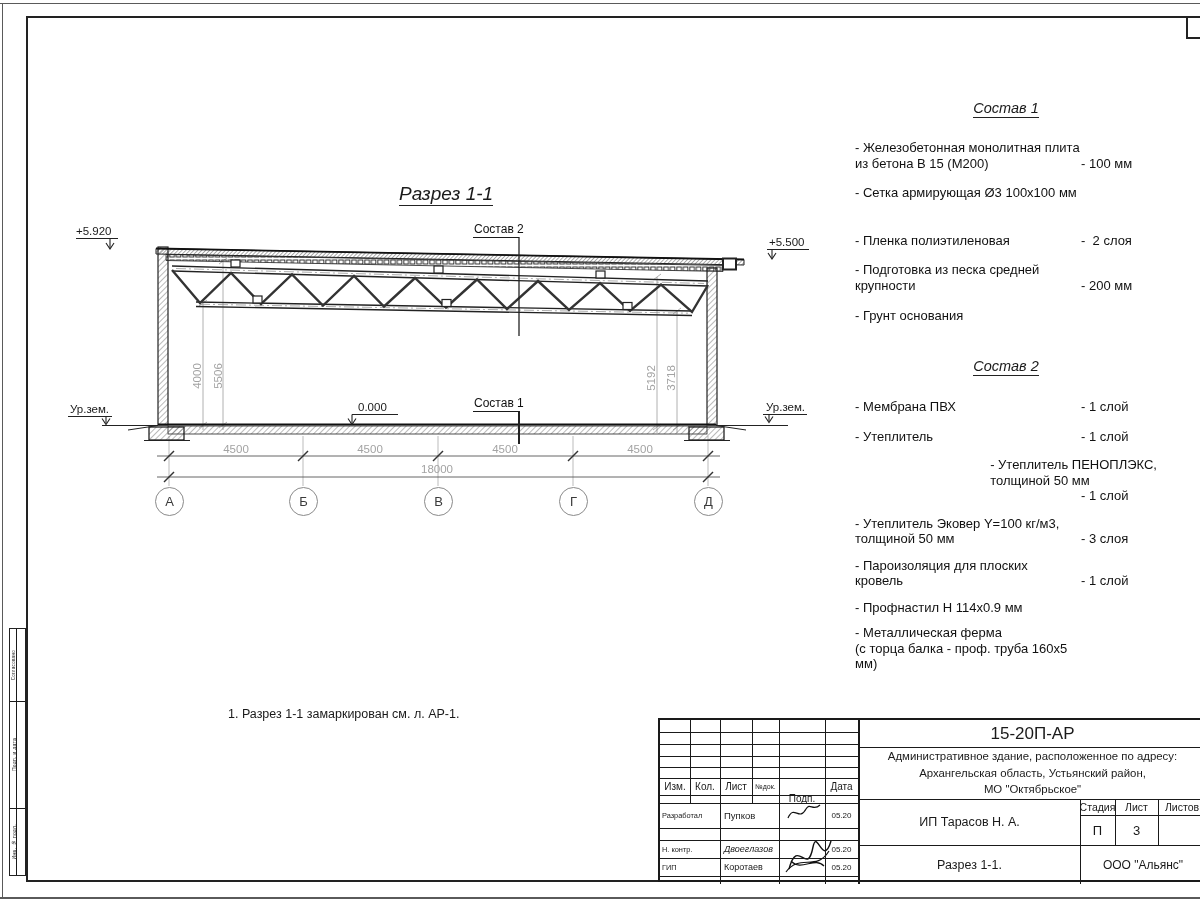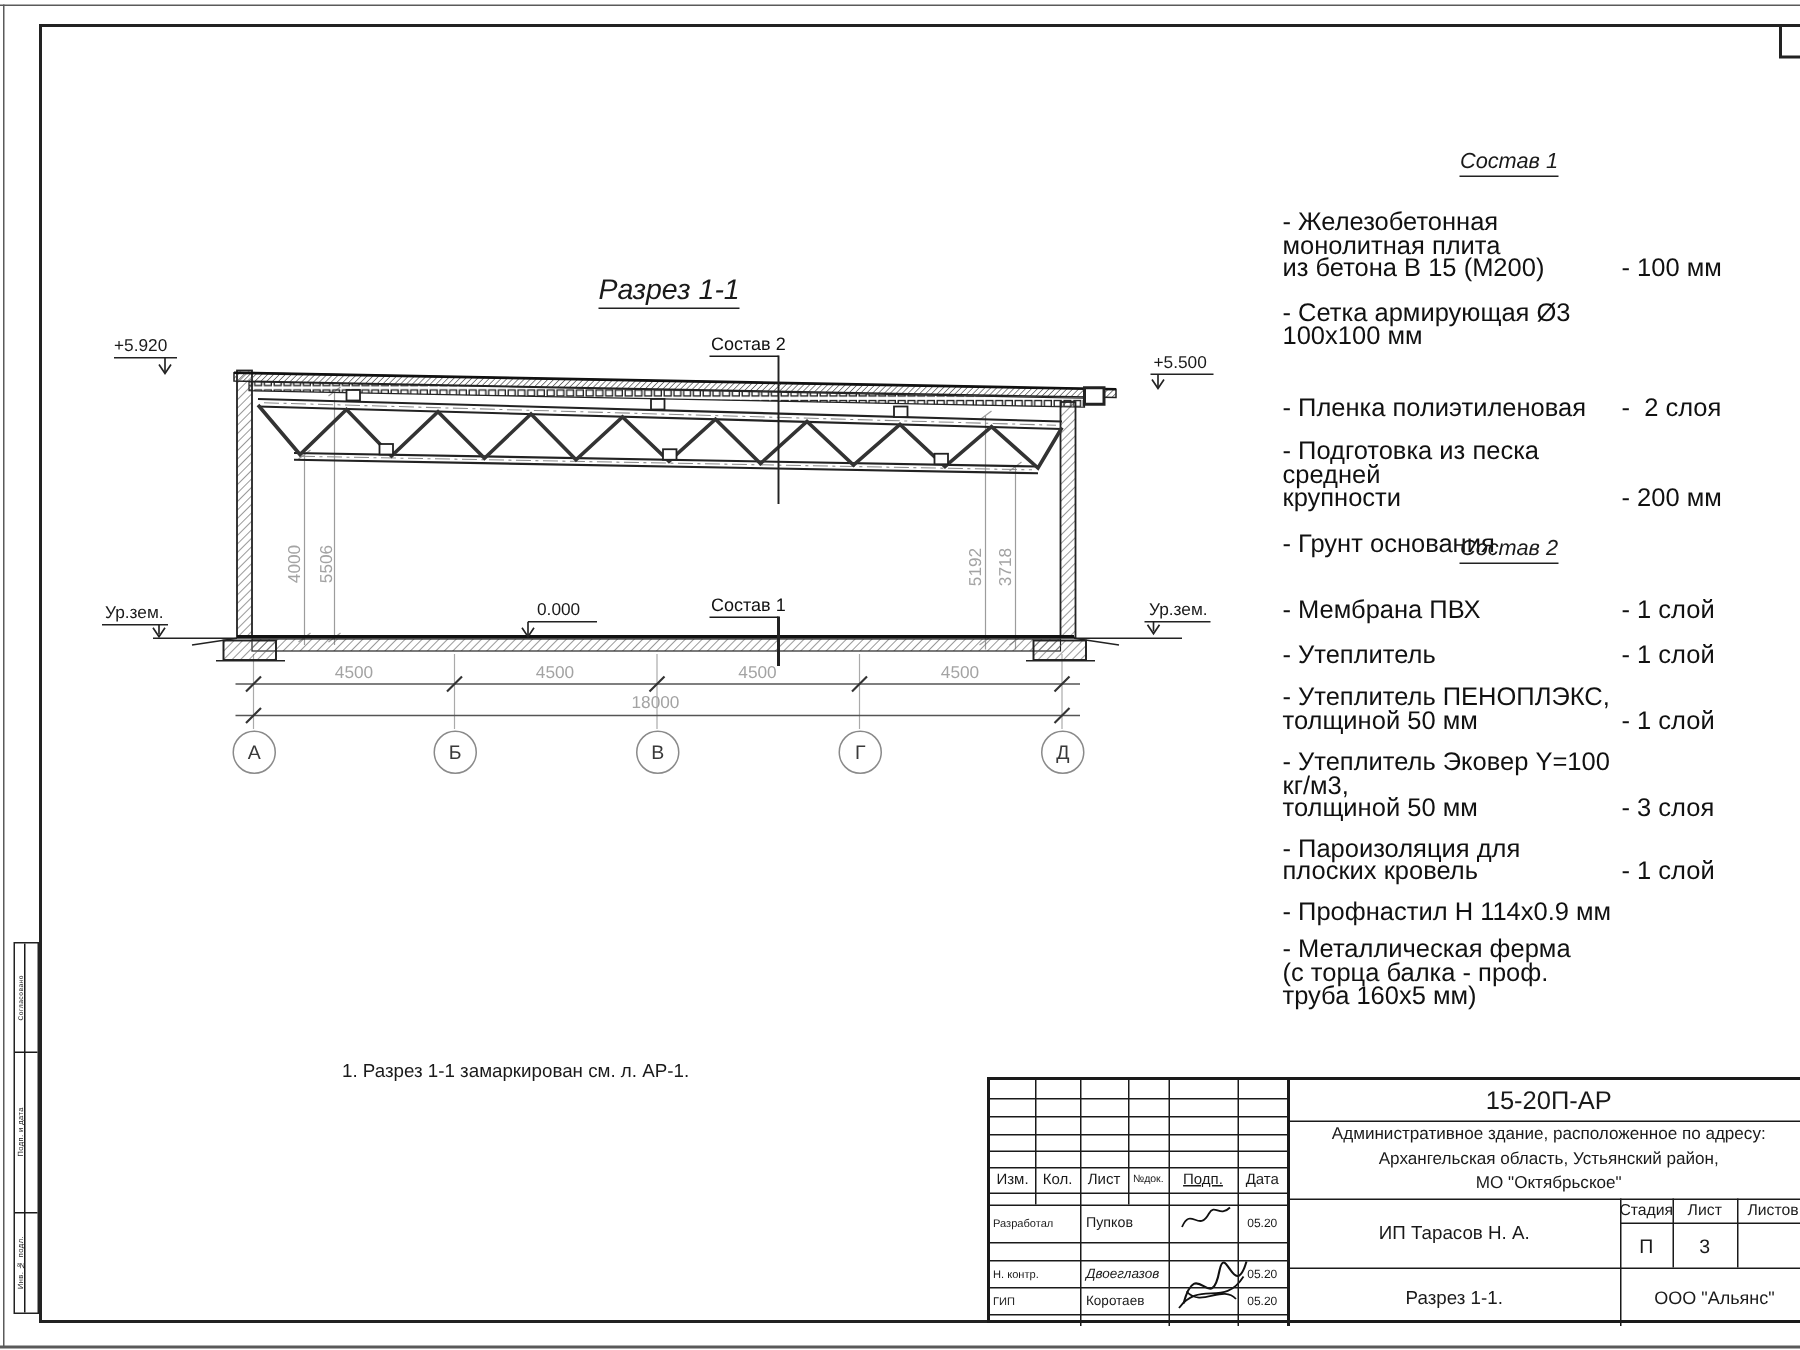--- a/index.html
+++ b/index.html
@@ -9,21 +9,21 @@
   .dim{position:absolute;white-space:pre;font-size:11.5px;color:#a3a3a3;text-align:center;}
   .rot{transform:rotate(-90deg);transform-origin:center;}
   .bubble{position:absolute;width:27px;height:27px;border:1.2px solid #8a8a8a;border-radius:50%;
     display:flex;align-items:center;justify-content:center;font-size:13px;color:#3a3a3a;background:#fff;}
   .callout{position:absolute;font-size:12px;color:#111;border-bottom:1.2px solid #222;padding:0 2px 1px 2px;}
   .sec-title{position:absolute;font-size:19px;font-style:italic;}
   .sec-title span{border-bottom:1.2px solid #222;padding-bottom:1px;}
   .panel{position:absolute;left:855px;width:302px;}
   .panel-title{text-align:center;font-size:14.5px;font-style:italic;margin-bottom:0;}
   .panel-title span{border-bottom:1.2px solid #222;padding-bottom:1px;}
-  .item{display:flex;align-items:flex-end;font-size:17px;line-height:15.5px;color:#111;}
+  .item{display:flex;align-items:flex-end;font-size:13px;line-height:15.5px;color:#111;}
   .item .nm{flex:1;white-space:pre-line;}
   .item .val{width:76px;white-space:pre;}
   .vl{position:absolute;background:#1a1a1a;width:1px;}
   .vl2{position:absolute;background:#1a1a1a;width:2px;}
   .hl{position:absolute;background:#1a1a1a;height:1px;}
   .tb-txt{position:absolute;display:flex;align-items:center;justify-content:center;text-align:center;white-space:pre-line;}
   .vtext{writing-mode:vertical-rl;transform:rotate(180deg);font-size:5px;color:#222;letter-spacing:.3px;}
   .frame{position:absolute;left:26px;top:16px;width:1180px;height:866px;border:2px solid #222;box-sizing:border-box;}
   .edge{position:absolute;background:#5a5a5a;}
 </style>
@@ -247,21 +247,21 @@
 </div>
 <div class="panel" style="top:399px;">
   <div class="item" style="margin-bottom:14px;">
       <span class="nm">- Мембрана ПВХ</span>
       <span class="val">- 1 слой</span>
     </div>
   <div class="item" style="margin-bottom:13px;">
       <span class="nm">- Утеплитель</span>
       <span class="val">- 1 слой</span>
     </div>
-  <div class="item" style="margin-bottom:12px;">
+  <div class="item" style="margin-bottom:12px;flex-direction:column;">
       <span class="nm">- Утеплитель ПЕНОПЛЭКС,
 толщиной 50 мм</span>
       <span class="val">- 1 слой</span>
     </div>
   <div class="item" style="margin-bottom:11px;">
       <span class="nm">- Утеплитель Эковер Y=100 кг/м3,
 толщиной 50 мм</span>
       <span class="val">- 3 слоя</span>
     </div>
   <div class="item" style="margin-bottom:11px;gap:48px;">
@@ -304,21 +304,21 @@
   <div class="hl" style="left:0;top:156px;width:199px;"></div>
   <div class="hl" style="left:199px;top:27px;width:347px;"></div>
   <div class="hl" style="left:199px;top:79px;width:347px;"></div>
   <div class="hl" style="left:420px;top:95px;width:126px;"></div>
   <div class="hl" style="left:199px;top:125px;width:347px;"></div>
 
   <div class="tb-txt" style="left:0;top:58px;width:30px;height:17px;font-size:10px;">Изм.</div>
   <div class="tb-txt" style="left:30px;top:58px;width:30px;height:17px;font-size:10px;">Кол.</div>
   <div class="tb-txt" style="left:60px;top:58px;width:32px;height:17px;font-size:10px;">Лист</div>
   <div class="tb-txt" style="left:92px;top:58px;width:27px;height:17px;font-size:7px;">№док.</div>
-  <div class="tb-txt" style="left:119px;top:58px;width:46px;height:17px;font-size:10px;text-decoration:underline;">Подп.</div>
+  <div class="tb-txt" style="left:119px;top:70px;width:46px;height:17px;font-size:10px;text-decoration:underline;">Подп.</div>
   <div class="tb-txt" style="left:165px;top:58px;width:33px;height:17px;font-size:10px;">Дата</div>
 
   <div class="tb-txt" style="left:2px;top:83px;width:56px;height:25px;font-size:7.4px;justify-content:flex-start;">Разработал</div>
   <div class="tb-txt" style="left:64px;top:83px;width:55px;height:25px;font-size:9.5px;justify-content:flex-start;">Пупков</div>
   <div class="tb-txt" style="left:165px;top:83px;width:33px;height:25px;font-size:8px;">05.20</div>
 
   <div class="tb-txt" style="left:2px;top:120px;width:56px;height:18px;font-size:7.4px;justify-content:flex-start;">Н. контр.</div>
   <div class="tb-txt" style="left:64px;top:120px;width:55px;height:18px;font-size:9px;justify-content:flex-start;font-style:italic;">Двоеглазов</div>
   <div class="tb-txt" style="left:165px;top:120px;width:33px;height:18px;font-size:8px;">05.20</div>
 

